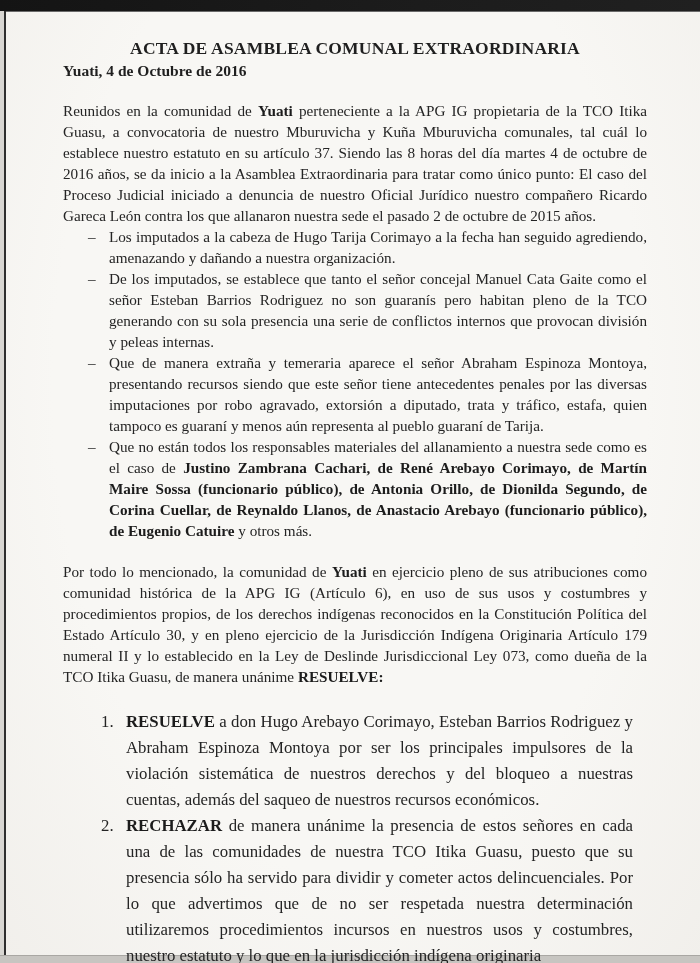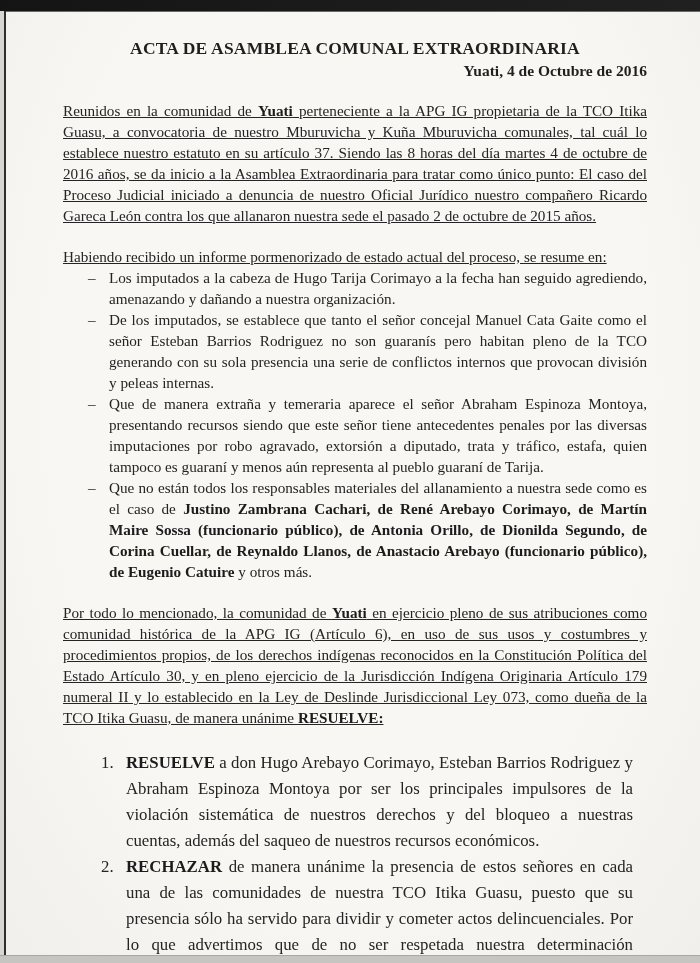--- a/index.html
+++ b/index.html
@@ -56,31 +56,30 @@
   h1.doc-title {
     margin: 27px 0 0 0;
     text-align: center;
     font-size: 17.5px;
     font-weight: bold;
     letter-spacing: 0.2px;
     color: #1f1f1f;
   }
   h2.doc-date {
     margin: 3px 0 0 0;
-    text-align: right;
+    text-align: left;
     font-size: 15.5px;
     font-weight: bold;
     color: #1f1f1f;
   }
   .body-par {
     margin: 20px 0 0 0;
     font-size: 15.2px;
     line-height: 21px;
     text-align: justify;
-    text-decoration: underline;
   }
   .bullets {
     margin: 0;
     font-size: 15.2px;
     line-height: 21px;
   }
   .bullet {
     position: relative;
     margin: 0 0 0 46px;
     text-align: justify;
@@ -116,21 +115,20 @@
   <div class="scan-left-edge"></div>
   <div class="scan-bottom-edge"></div>
 
   <div class="content">
 
     <h1 class="doc-title">ACTA DE ASAMBLEA COMUNAL EXTRAORDINARIA</h1>
     <h2 class="doc-date">Yuati, 4 de Octubre de 2016</h2>
 
     <p class="body-par"><span>Reunidos en la comunidad de </span><b>Yuati</b><span> perteneciente a la APG IG propietaria de la TCO Itika Guasu, a convocatoria de nuestro Mburuvicha y Kuña Mburuvicha comunales, tal cuál lo establece nuestro estatuto en su artículo 37.  Siendo las 8 horas del día martes 4 de octubre de 2016 años, se da inicio a la Asamblea Extraordinaria para tratar como único punto: El caso del Proceso Judicial iniciado a denuncia de nuestro Oficial Jurídico nuestro compañero Ricardo Gareca León contra los que allanaron nuestra sede el pasado 2 de octubre de 2015 años.</span></p>
 
-    <p class="body-par"><span>Habiendo recibido un informe pormenorizado de estado actual del proceso, se resume en:</span></p>
 
     <div class="bullets">
       <div class="bullet">
         <span class="marker">–</span>
         <span class="btext"><span>Los imputados a la cabeza de Hugo Tarija Corimayo a la fecha han seguido agrediendo, amenazando y dañando a nuestra organización.</span></span>
       </div>
       <div class="bullet">
         <span class="marker">–</span>
         <span class="btext"><span>De los imputados, se  establece que tanto el señor concejal Manuel Cata Gaite como el señor Esteban Barrios Rodriguez no son guaranís pero habitan pleno de la TCO generando con su sola presencia una serie de conflictos internos que provocan división y peleas internas.</span></span>
       </div>

